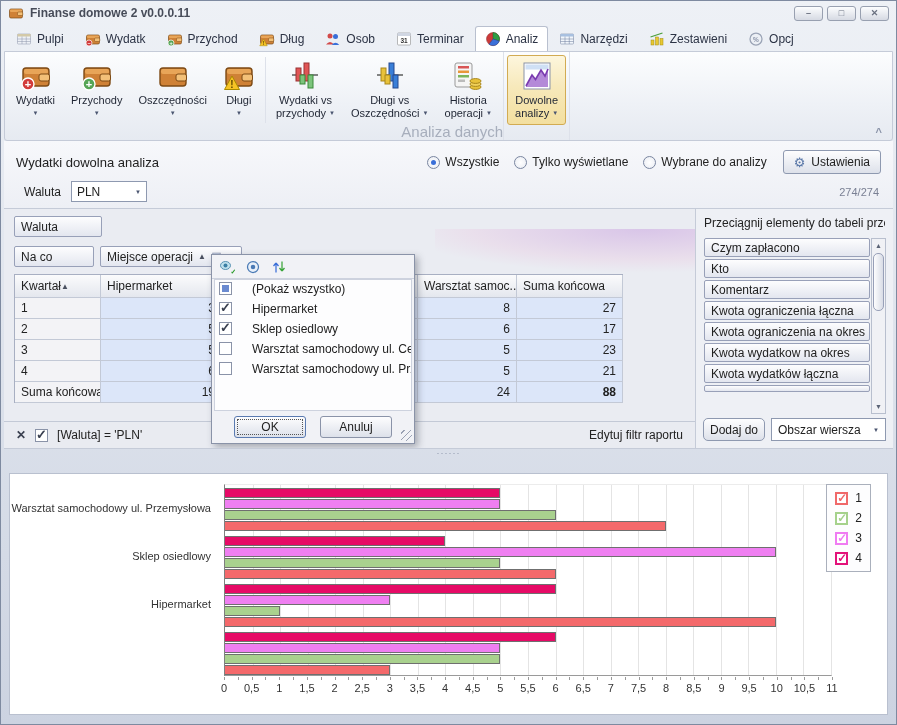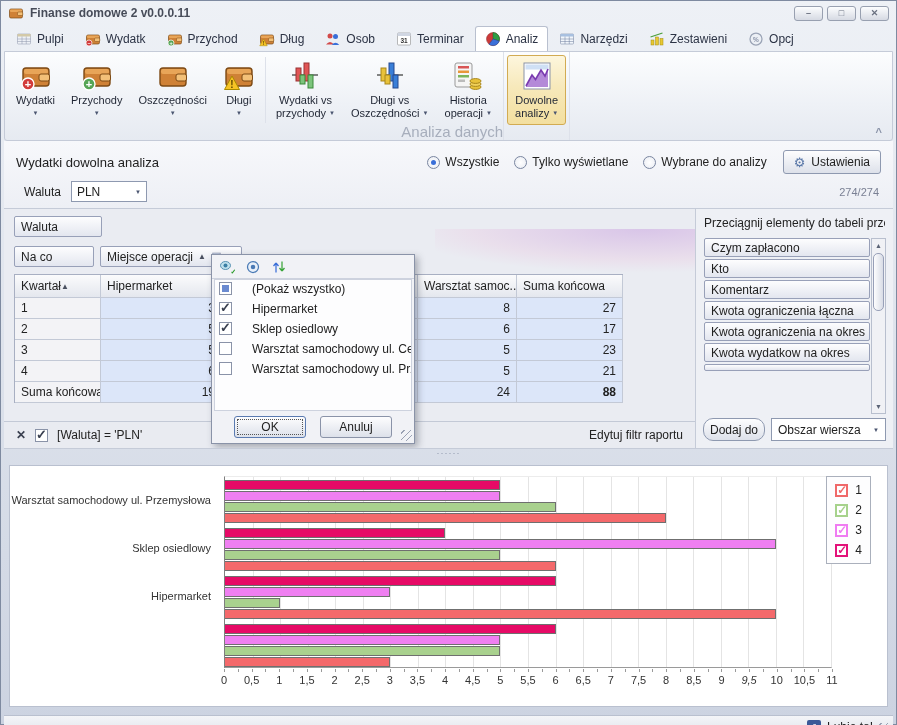--- a/index.html
+++ b/index.html
@@ -72,25 +72,25 @@
 .fields{width:197px;position:relative;padding:7px 8px 0;background:#eef0f5}
 .ftitle{white-space:nowrap;overflow:hidden}
 .flist{position:absolute;left:8px;top:29px;width:166px;height:178px;overflow:hidden}
 .fitem{height:19px;margin-bottom:2px;border:1px solid #98a0b8;border-radius:2px;background:linear-gradient(#fdfdfe,#e3e6ef);display:flex;align-items:center;padding:0 6px;white-space:nowrap;overflow:hidden}
 .fitem.cut{height:7px;margin-bottom:0}
 .fscroll{position:absolute;right:7px;top:29px;width:15px;height:176px;border:1px solid #b8bfce;background:#f0f1f5;display:flex;flex-direction:column;align-items:center;font-size:7px;color:#5a6375}
 .sarr{height:13px;display:flex;align-items:center}
 .fthumb{width:11px;height:58px;border:1px solid #98a0b8;border-radius:5px;background:linear-gradient(90deg,#fdfdfe,#d8dce6);margin-top:1px}
 .fspace{flex:1}
 .fbottom{position:absolute;left:7px;right:7px;bottom:7px;display:flex;gap:6px}
-.addbtn{width:62px;height:23px;border:1px solid #8e99b0;border-radius:10px;background:linear-gradient(#fdfdfe,#dde1ea);display:flex;align-items:center;justify-content:center}
+.addbtn{width:62px;height:23px;border:1px solid #8e99b0;border-radius:5px;background:linear-gradient(#fdfdfe,#dde1ea);display:flex;align-items:center;justify-content:center}
 .fselect{flex:1;height:23px;border:1px solid #8e99b0;background:#fff;display:flex;align-items:center;justify-content:space-between;padding:0 6px}
 
 .split{height:8px;display:flex;align-items:center;justify-content:center;color:#8a93a8;font-size:9px;letter-spacing:1px;line-height:4px}
-.chartp{margin:8px 5px;height:242px;background:#fff;border:1px solid #b9c0cf;position:relative}
+.chartp{margin:16px 5px;height:242px;background:#fff;border:1px solid #b9c0cf;position:relative}
 .plot{position:absolute;left:214px;top:10px;width:608px;height:192px;border-left:1px solid #7f7f7f;border-bottom:1px solid #9a9a9a;border-top:1px solid #ececec;border-right:1px solid #dcdcdc}
 .grid{position:absolute;top:0;bottom:0;width:1px;background:#e4e4e4}
 .cgroup{position:absolute;left:0;width:100%;height:48px;padding-top:3px}
 .bar{height:10px;margin-bottom:1px;border:1px solid #6f6f6f;border-left:none}
 .cats{position:absolute;left:0;top:10px;width:208px}
 .cat{height:48px;display:flex;align-items:center;justify-content:flex-end;padding-right:7px;font-size:11px;color:#333;white-space:nowrap}
 .ticks{position:absolute;left:214px;top:203px;width:608px;height:4px}
 .tick{position:absolute;width:1px;height:3px;background:#9a9a9a;top:0}
 .xlabels{position:absolute;left:214px;top:208px;width:608px;height:14px;font-size:11px;color:#333}
 .xl{position:absolute;transform:translateX(-50%);top:0}
@@ -536,20 +536,21 @@
 
     <div class="fields">
       <div class="ftitle">Przeciągnij elementy do tabeli przes...</div>
       <div class="flist" id="flist">
           <div class="fitem">Czym zapłacono</div>
           <div class="fitem">Kto</div>
           <div class="fitem">Komentarz</div>
           <div class="fitem">Kwota ograniczenia łączna</div>
           <div class="fitem">Kwota ograniczenia na okres</div>
           <div class="fitem">Kwota wydatkow na okres</div>
+          <div class="fitem">Kwota wydatków łączna</div>
           <div class="fitem cut"></div>
         </div>
       <div class="fscroll">
         <span class="sarr">▲</span>
         <span class="fthumb"></span>
         <span class="fspace"></span>
         <span class="sarr">▼</span>
       </div>
       <div class="fbottom">
         <span class="addbtn">Dodaj do</span>
@@ -677,21 +678,21 @@
         <span class="xl" style="left: 40.9091%;">4,5</span>
         <span class="xl" style="left: 45.4545%;">5</span>
         <span class="xl" style="left: 50%;">5,5</span>
         <span class="xl" style="left: 54.5455%;">6</span>
         <span class="xl" style="left: 59.0909%;">6,5</span>
         <span class="xl" style="left: 63.6364%;">7</span>
         <span class="xl" style="left: 68.1818%;">7,5</span>
         <span class="xl" style="left: 72.7273%;">8</span>
         <span class="xl" style="left: 77.2727%;">8,5</span>
         <span class="xl" style="left: 81.8182%;">9</span>
-        <span class="xl" style="left: 86.3636%; font-style: italic;">9,5</span>
+        <span class="xl" style="left: 86.3636%;">9,5</span>
         <span class="xl" style="left: 90.9091%;">10</span>
         <span class="xl" style="left: 95.4545%;">10,5</span>
         <span class="xl" style="left: 100%;">11</span>
       </div>
     <div class="legend" id="legend">
         <div class="lrow">
           <span class="lcb" style="border-color: rgb(240, 105, 106); color: rgb(240, 105, 106);"></span>
           <span>1</span>
         </div>
         <div class="lrow">

